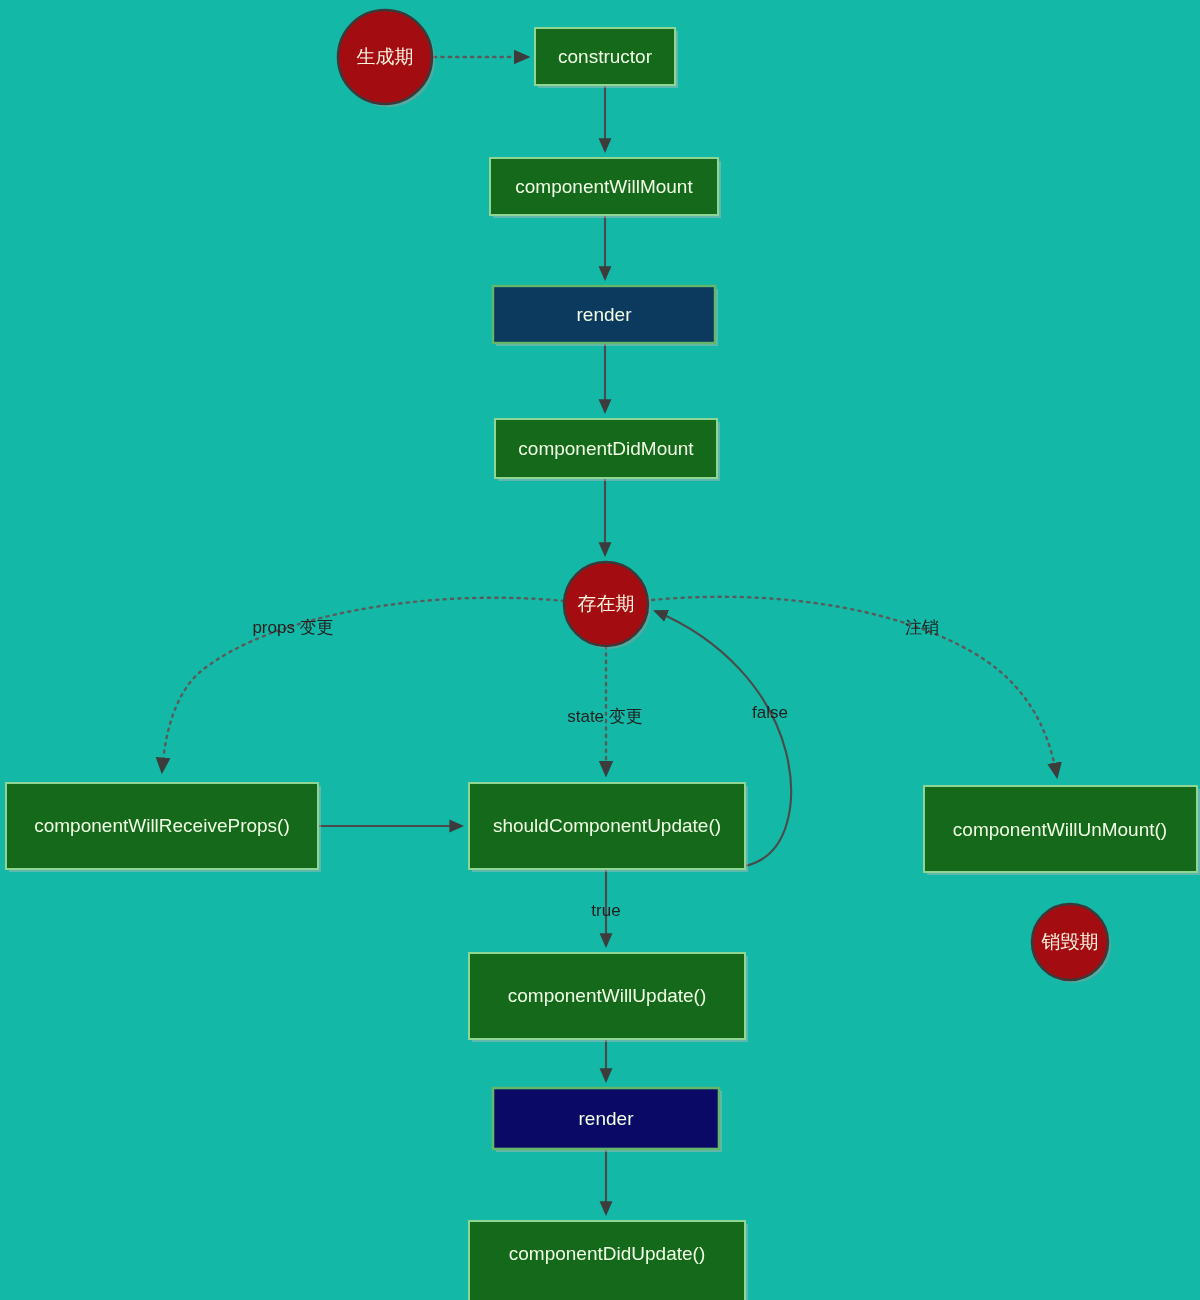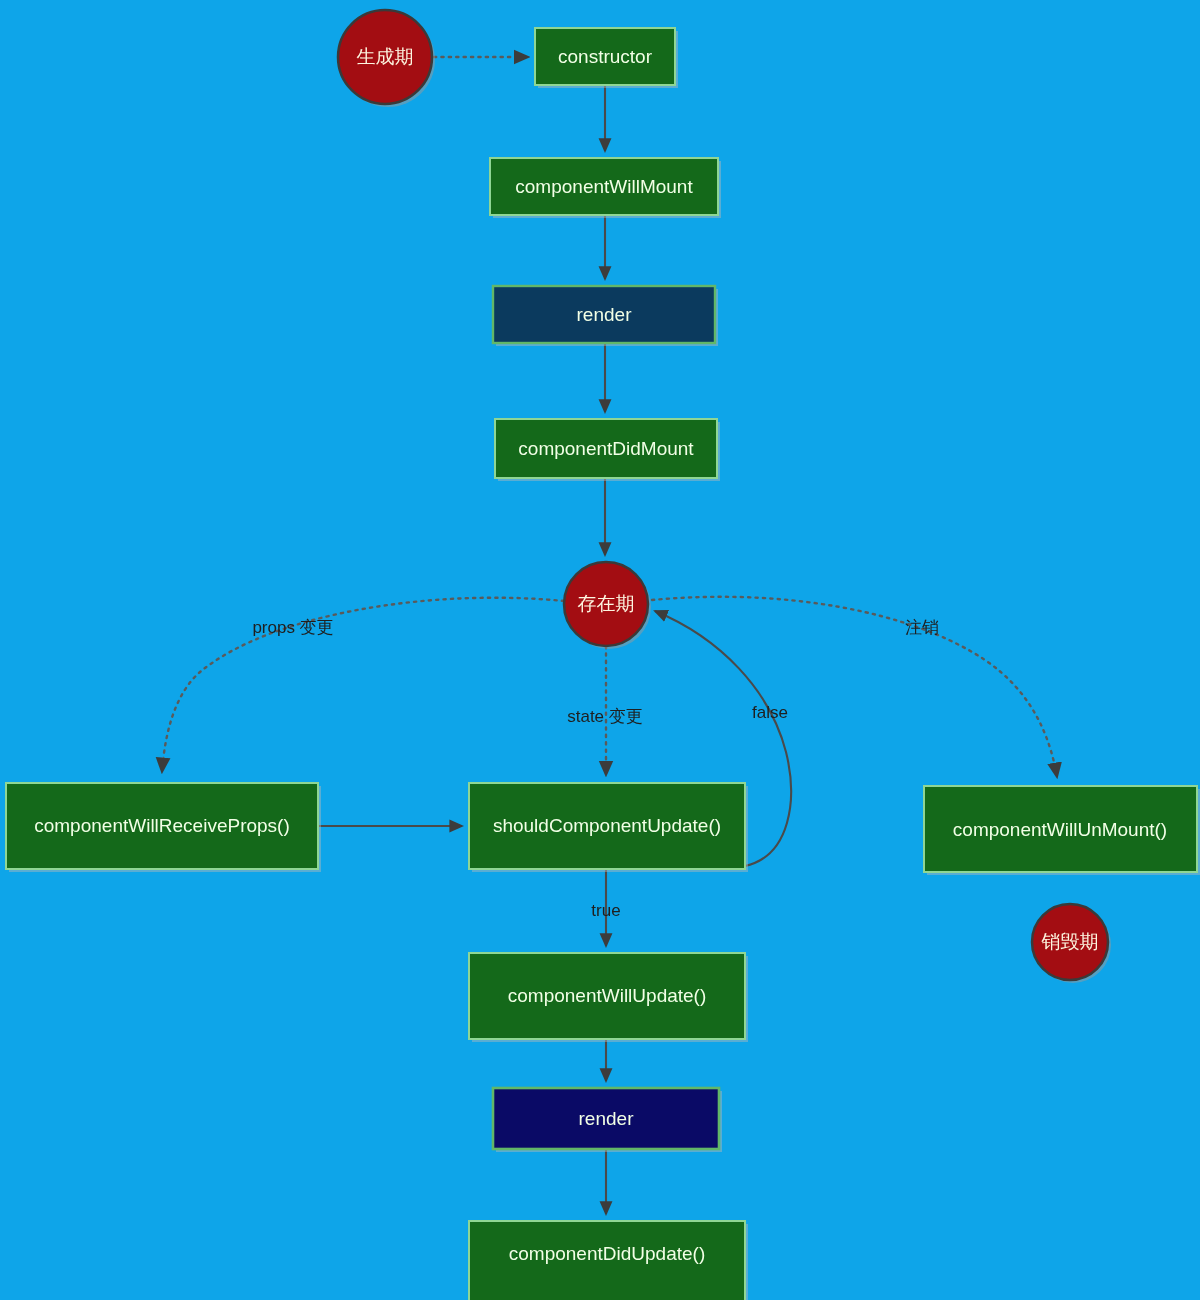--- a/index.html
+++ b/index.html
@@ -10,21 +10,21 @@
   body {
     width: 1200px;
     height: 1300px;
     font-family: "Liberation Sans", sans-serif;
     overflow: hidden;
   }
   #diagram-root {
     position: relative;
     width: 1200px;
     height: 1300px;
-    background: #0ea5e9;
+    background: #14b8a6;
   }
   svg.flow {
     position: absolute;
     top: 0;
     left: 0;
     width: 1200px;
     height: 1300px;
     display: block;
   }
   .node-label {

